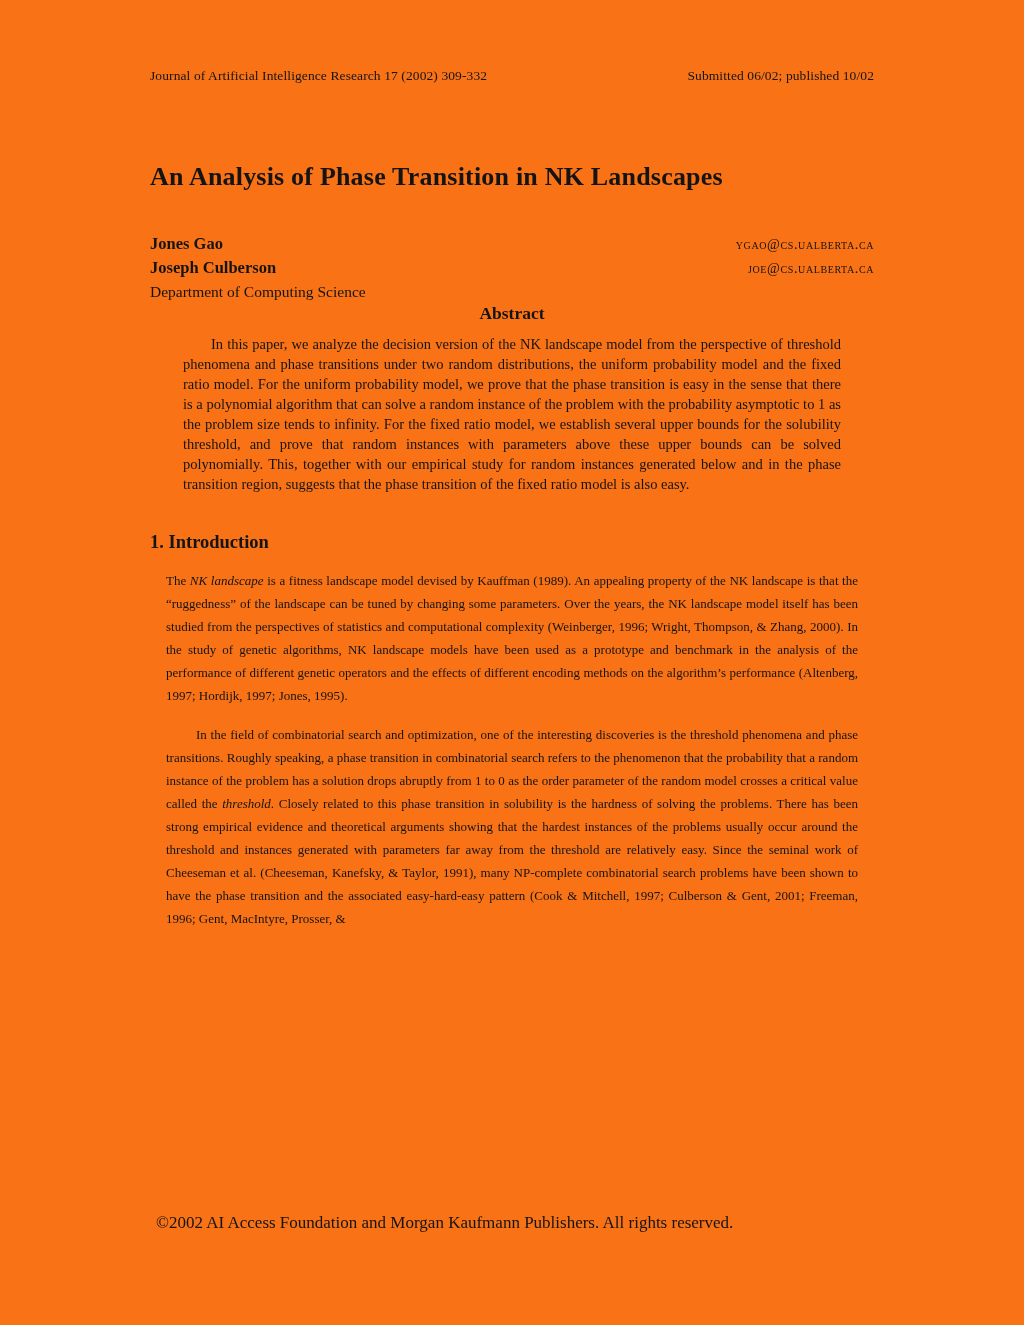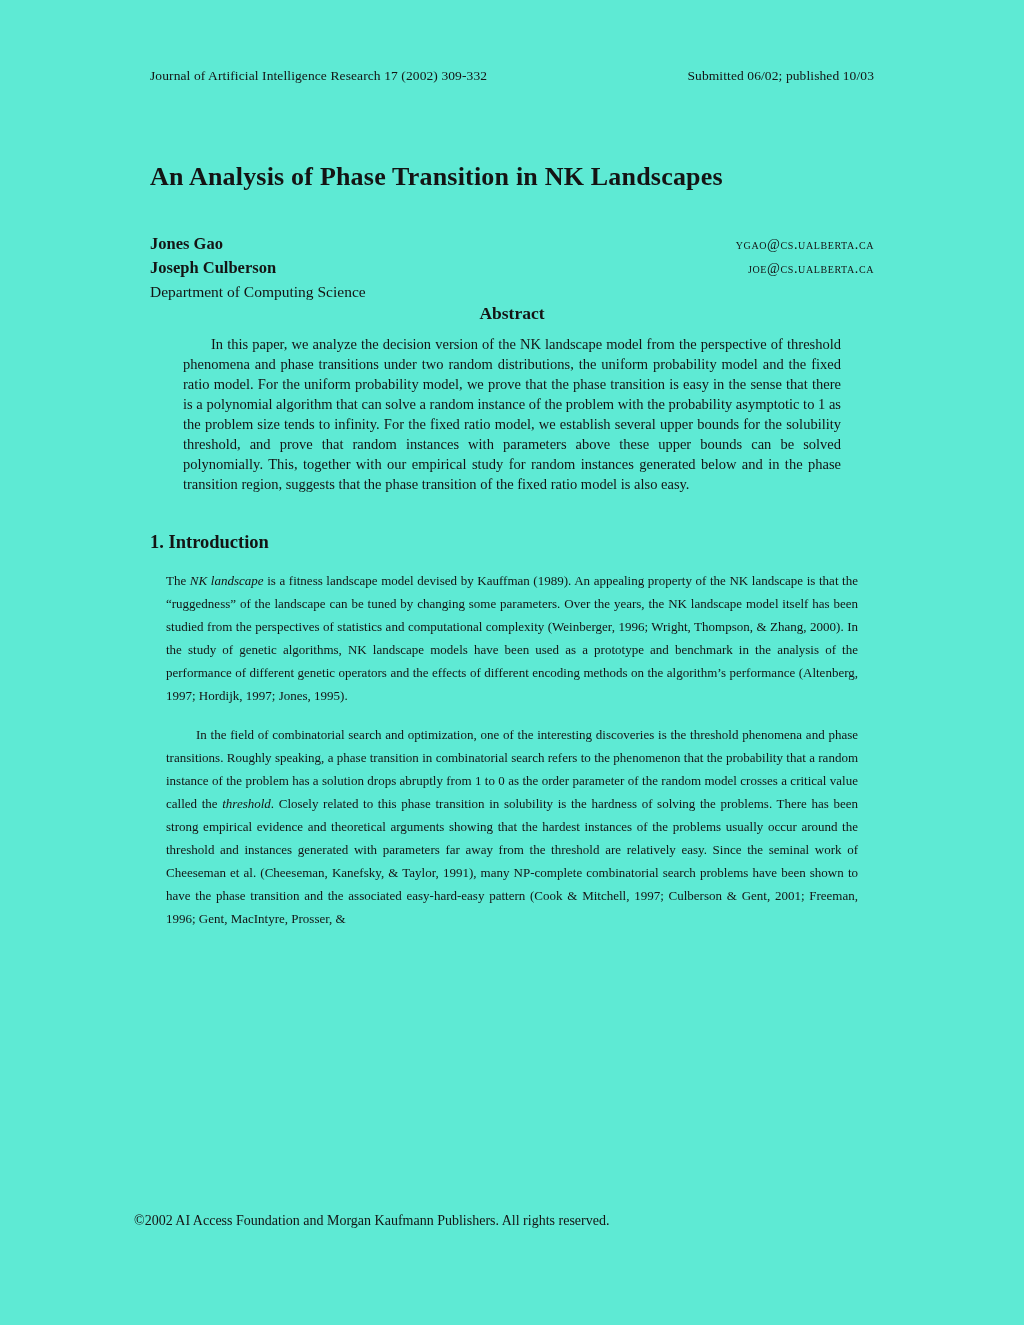--- a/index.html
+++ b/index.html
@@ -5,21 +5,21 @@
   html, body {
     margin: 0;
     padding: 0;
     background: #e8e8e8;
   }
   .page {
     position: relative;
     width: 1024px;
     height: 1325px;
     margin: 0 auto;
-    background: #5eead4;
+    background: #f97316;
     color: #141414;
     font-family: "Liberation Serif", "DejaVu Serif", serif;
     overflow: hidden;
   }
   .content {
     position: absolute;
     left: 150px;
     top: 0;
     width: 724px;
   }
@@ -89,35 +89,35 @@
     margin-top: 16px;
   }
   .body-par.indented {
     text-indent: 30px;
   }
   .it {
     font-style: italic;
   }
   .page-footer {
     position: absolute;
-    left: 134px;
+    left: 156px;
     top: 1213px;
     width: 724px;
-    font-size: 14px;
+    font-size: 17px;
   }
 </style>
 </head>
 <body>
 
 <div class="page">
   <div class="content">
 
     <div class="page-header">
       <span>Journal of Artificial Intelligence Research 17 (2002) 309-332</span>
-      <span>Submitted 06/02; published 10/03</span>
+      <span>Submitted 06/02; published 10/02</span>
     </div>
 
     <h1 class="paper-title">An Analysis of Phase Transition in NK Landscapes</h1>
 
     <div class="authors-block">
       <div class="author-row">
         <span class="author-name">Jones Gao</span>
         <span class="author-email">ygao@cs.ualberta.ca</span>
       </div>
       <div class="author-row">

